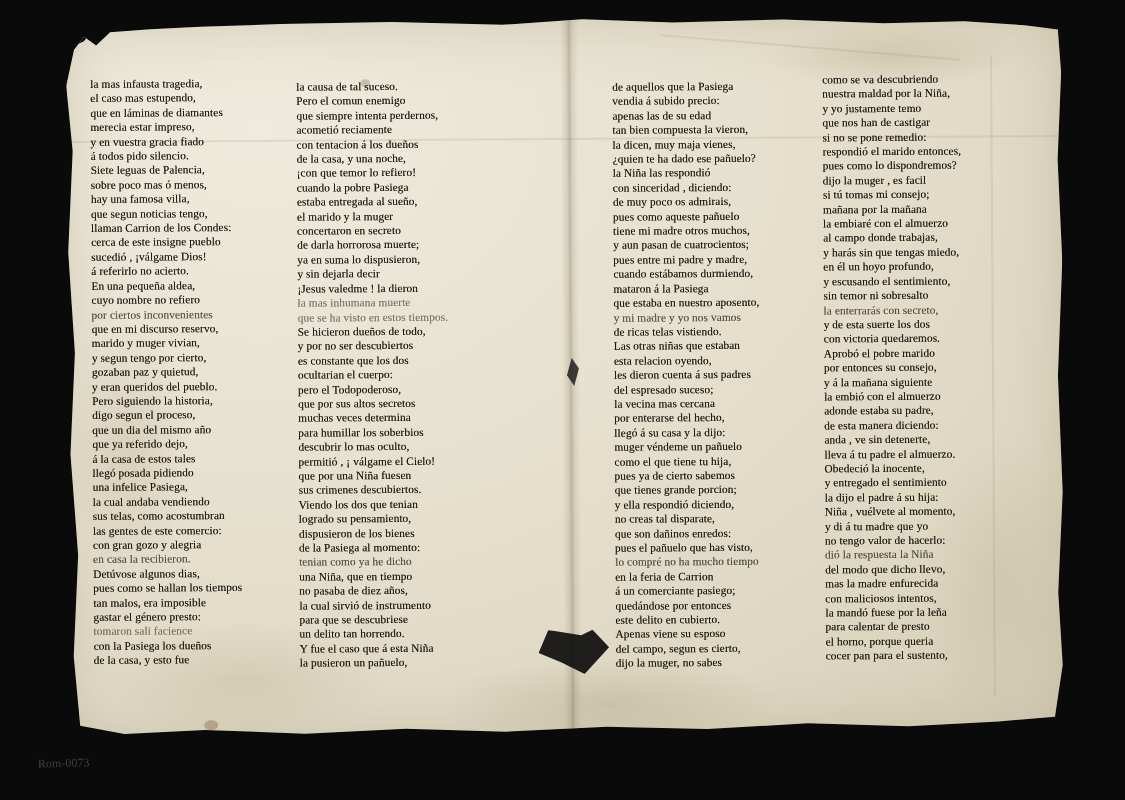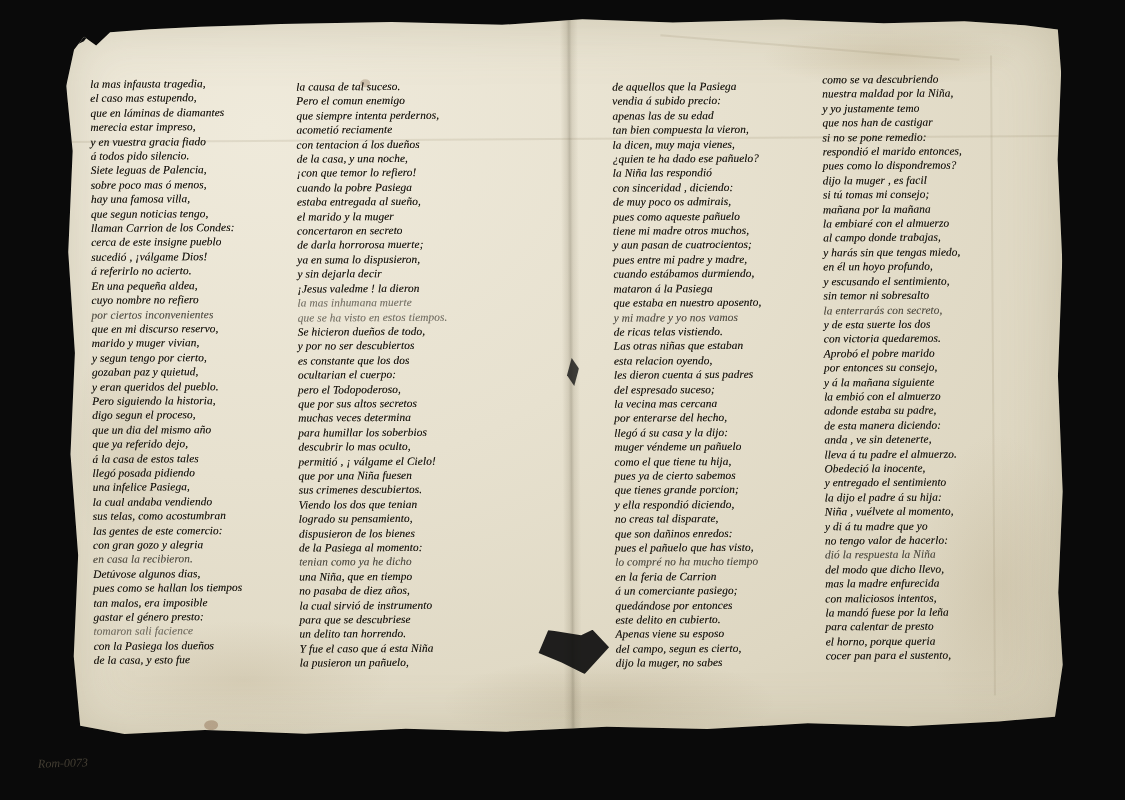--- a/index.html
+++ b/index.html
@@ -12,21 +12,20 @@
     height: 800px;
     overflow: hidden;
     font-family: "Liberation Serif", serif;
   }
   .scan {
     position: absolute;
     left: 0; top: 0;
     width: 1125px;
     height: 800px;
     background: #0a0a0a;
-    font-style: italic;
   }
   
   .sheet {
     position: absolute;
     left: 62px;
     top: 18px;
     width: 1005px;
     height: 722px;
     background:
       radial-gradient(ellipse at 20% 15%, #efeadb 0%, #e7e1cf 40%, #ded7c2 75%, #d3cbb4 100%);

